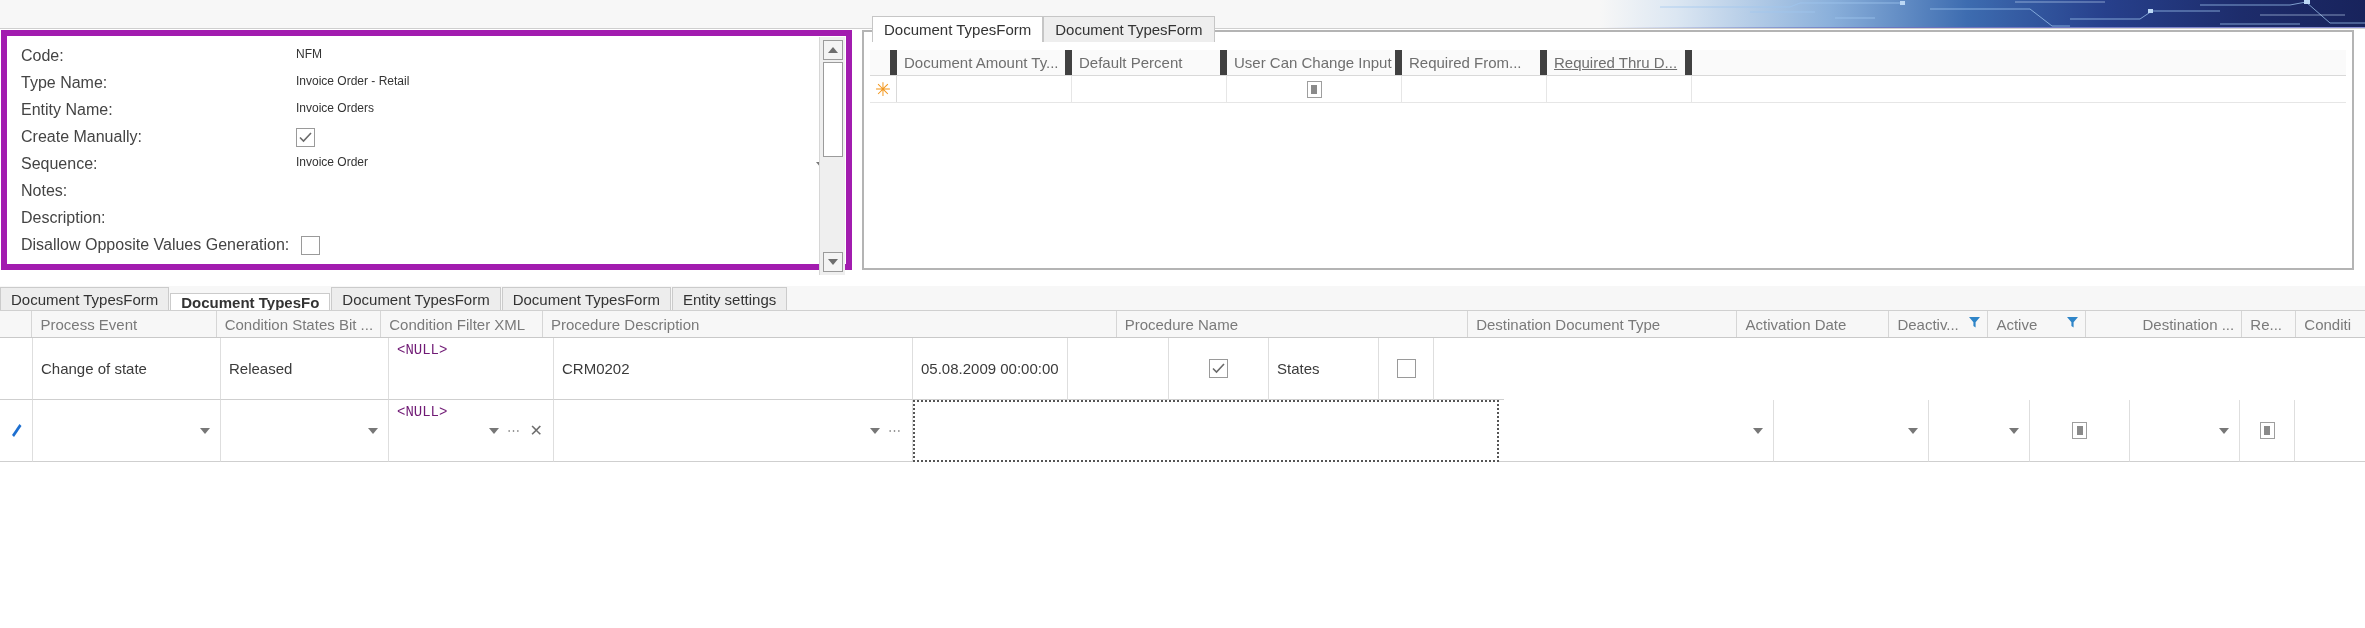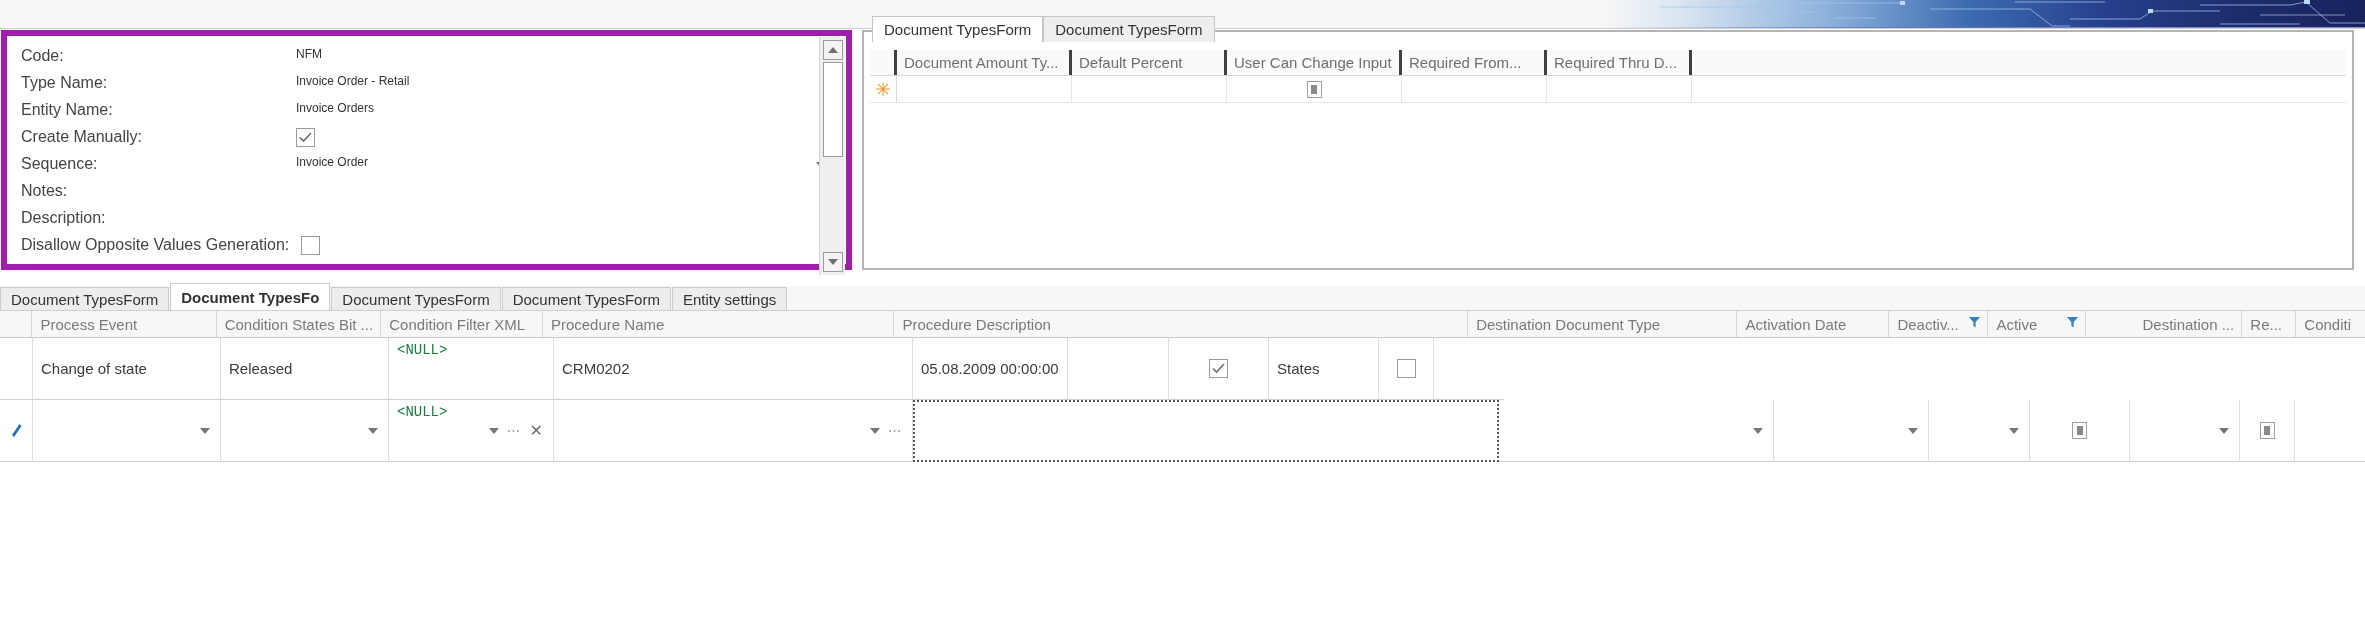--- a/index.html
+++ b/index.html
@@ -97,21 +97,21 @@
   .rp-tab{
     height:26px; padding:0 11px; display:flex; align-items:center;
     font-size:15px; color:#333; background:#eeeeee;
     border:1px solid #c6c6c6; border-bottom:none; white-space:nowrap;
   }
   .rp-tab.active{ background:#ffffff; }
   .rp-grid{ position:absolute; left:6px; top:18px; right:6px; }
   .rp-head{ display:flex; height:26px; border-bottom:1px solid #d9d9d9; background:#fafafa;}
   .rp-head .rp-c{
     display:flex; align-items:center; padding-left:7px;
-    font-size:15px; color:#6f6f6f; border-right:3px solid #404040;
+    font-size:15px; color:#6f6f6f; border-right:7px solid #404040;
     white-space:nowrap; overflow:hidden;
   }
   .rp-row{ display:flex; height:27px; border-bottom:1px solid #e6e6e6;}
   .rp-row .rp-c{ border-right:1px solid #e6e6e6; display:flex; align-items:center; justify-content:center;}
   .rp-ind{ width:27px; flex:none; display:flex; align-items:center; justify-content:center; border-right:1px solid #d9d9d9;}
   .newstar{ color:#f2971d; font-size:19px; line-height:1; }
   .btn-mini{
     width:15px;height:17px;border:1px solid #9e9e9e;background:#fff;
     display:flex;align-items:center;justify-content:center;
   }
@@ -124,21 +124,21 @@
   }
   .tabbar-line{
     position:absolute; left:0; top:310px; width:2365px; height:1px; background:#d0d0d0;
   }
   .tab{
     height:24px; padding:0 10px; display:flex; align-items:center;
     font-size:15px; color:#333; background:#ededed;
     border:1px solid #cbcbcb; border-bottom:none; margin-right:1px;
     white-space:nowrap; overflow:hidden;
   }
-  .tab.active{ background:#ffffff; font-weight:bold; height:28px; }
+  .tab.active{ background:#ffffff; font-weight:bold; height:18px; }
 
   
   .grid{
     position:absolute; left:0; top:311px; width:2365px; height:210px;
     background:#fff; overflow:hidden;
   }
   .g-head{
     display:flex; height:27px; background:#f7f7f7;
     border-bottom:1px solid #c9c9c9;
   }
@@ -152,21 +152,21 @@
   .g-row{ display:flex; height:62px; }
   .g-row .g-c{
     position:relative; display:flex; align-items:center; padding-left:8px;
     font-size:15px; color:#3b3b3b;
     border-right:1px solid #dedede; border-bottom:1px solid #cfcfcf;
     white-space:nowrap; overflow:hidden;
   }
   .g-c.shaded{ background:#eeeeee; }
   .g-c.rowind{ padding:0; justify-content:center; background:#fff;}
   .nullmark{
-    position:absolute; left:8px; top:4px; font-size:14px; color:#15803d;
+    position:absolute; left:8px; top:4px; font-size:14px; color:#701a75;
     font-family:"Liberation Mono", monospace;
   }
   .cell-chk{
     width:19px;height:19px;border:1px solid #9a9a9a;background:#fff;
     display:flex;align-items:center;justify-content:center; margin:auto;
   }
   .g-c.center{ justify-content:center; padding-left:0; }
   .g-c.editing{
     border:2px dotted #555; border-bottom:2px dotted #555;
   }
@@ -297,21 +297,21 @@
         </div>
     </div>
 
     <div class="rp-grid">
       <div class="rp-head">
         <div class="rp-c rp-ind"></div>
         <div class="rp-c" style="width:175px;">Document Amount Ty...</div>
         <div class="rp-c" style="width:155px;">Default Percent</div>
         <div class="rp-c" style="width:175px;">User Can Change Input</div>
         <div class="rp-c" style="width:145px;">Required From...</div>
-        <div class="rp-c" style="width:145px;">Required Thru D...</div>
+        <div class="rp-c" style="width:145px;text-decoration:underline;">Required Thru D...</div>
         <div class="rp-c" style="flex:1;border-right:none;"></div>
       </div>
       <div class="rp-row">
         <div class="rp-ind">
           <span class="newstar">✳</span>
         </div>
         <div class="rp-c" style="width:175px;"></div>
         <div class="rp-c" style="width:155px;"></div>
         <div class="rp-c" style="width:175px;">
           <span class="btn-mini">
@@ -344,22 +344,22 @@
   </div>
   <div class="tabbar-line"></div>
 
   <div class="grid">
 
     <div class="g-head">
       <div class="g-c corner" style="width:33px;"></div>
       <div class="g-c" style="width:188px;">Process Event</div>
       <div class="g-c" style="width:168px;">Condition States Bit ...</div>
       <div class="g-c" style="width:165px;">Condition Filter XML</div>
+      <div class="g-c" style="width:586px;">Procedure Description</div>
       <div class="g-c" style="width:359px;">Procedure Name</div>
-      <div class="g-c" style="width:586px;">Procedure Description</div>
       <div class="g-c" style="width:275px;">Destination Document Type</div>
       <div class="g-c" style="width:155px;">Activation Date</div>
       <div class="g-c" style="width:101px;">
         <span>Deactiv...</span>
         <span class="filter-ico">
           <svg width="13" height="13" viewBox="0 0 13 13">
               <path d="M1 1 H12 L7.6 6.2 V11.5 L5.4 10 V6.2 Z" fill="#2f85c8"></path>
             </svg>
         </span>
       </div>

